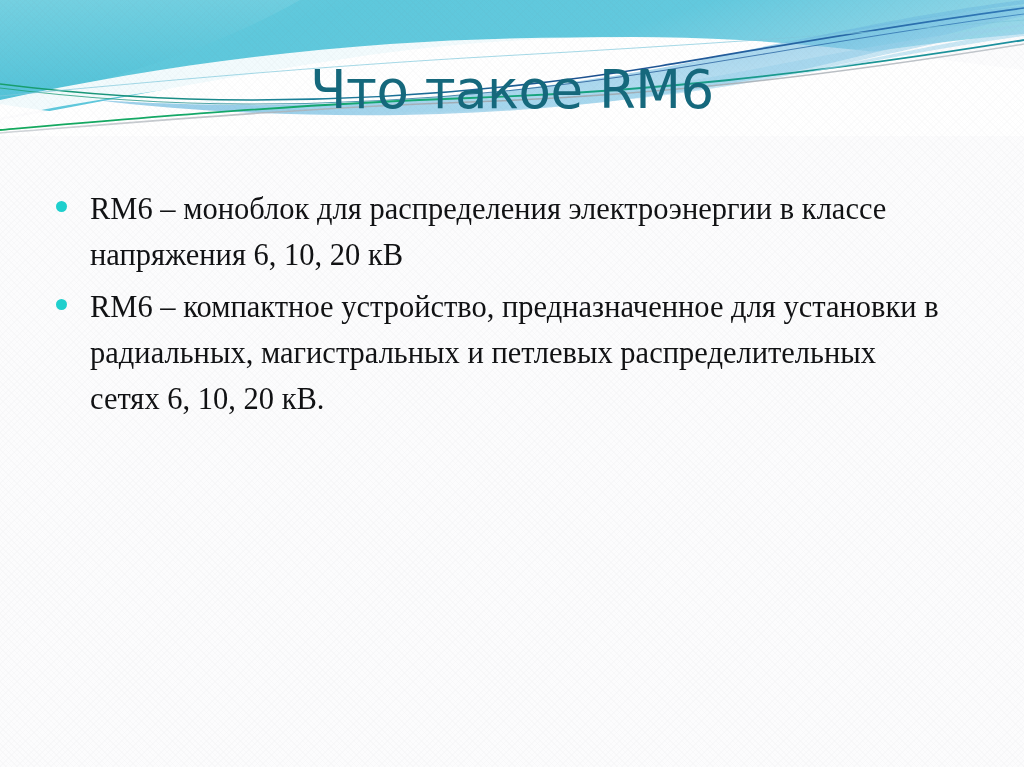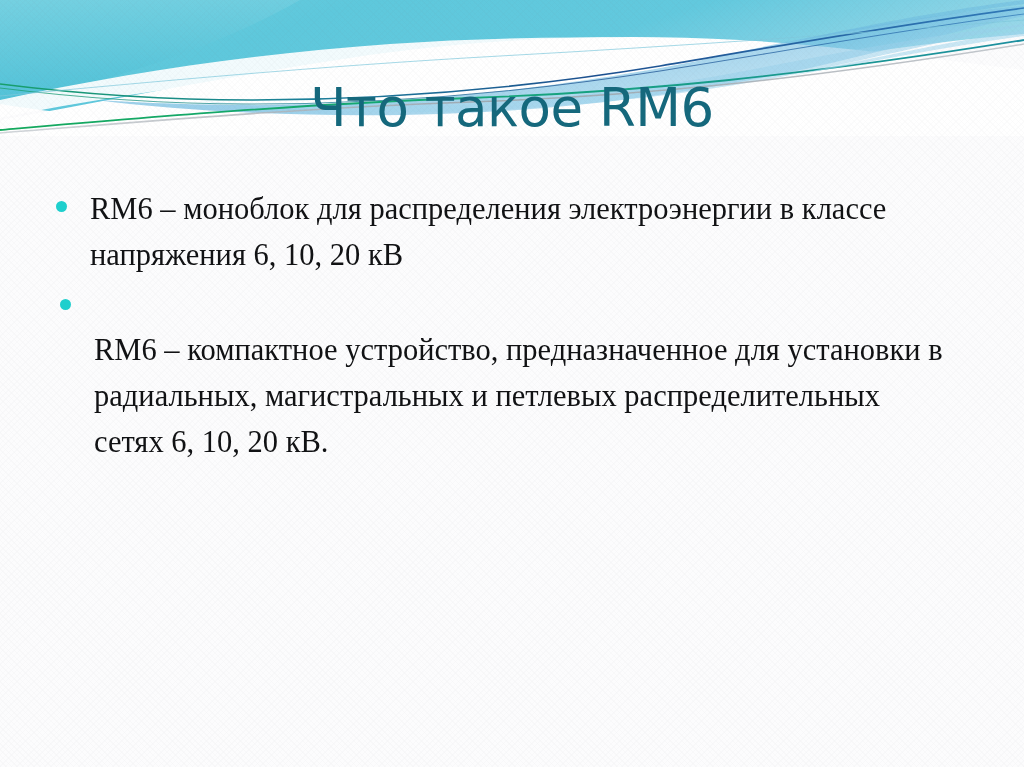--- a/index.html
+++ b/index.html
@@ -50,21 +50,21 @@
     width: 1024px;
     height: 136px;
     z-index: 1;
     overflow: hidden;
   }
   .header-art svg { display: block; }
 
   
   .title-block {
     position: absolute;
-    top: 80px;
+    top: 62px;
     left: 0;
     width: 1024px;
     text-align: center;
     z-index: 4;
   }
   .slide-title {
     display: inline-block;
     font-family: "DejaVu Sans", "Liberation Sans", sans-serif;
     font-size: 53px;
     font-weight: 400;
@@ -80,21 +80,20 @@
     top: 186px;
     left: 56px;
     width: 900px;
     z-index: 4;
   }
 
   .bullet-row {
     display: flex;
     align-items: flex-start;
     margin-bottom: 6px;
-    justify-content: flex-end;
   }
   .bullet-marker {
     flex: 0 0 auto;
     width: 11px;
     height: 11px;
     border-radius: 50%;
     background: #1fcfcd;
     margin-top: 15px;
     margin-right: 23px;
   }
@@ -103,21 +102,21 @@
     font-family: "Liberation Serif", "DejaVu Serif", serif;
     font-size: 30.5px;
     line-height: 46px;
     color: #111214;
     font-feature-settings: "onum" 1;
     font-variant-numeric: oldstyle-nums;
     max-width: 862px;
   }
   
   .bullet-row[data-wrap="b1"] .bullet-text { max-width: 866px; }
-  .bullet-row[data-wrap="b2"] .bullet-text { max-width: 862px; margin-top: 43px; }
+  .bullet-row[data-wrap="b2"] .bullet-text { max-width: 862px; }
   .bullet-row[data-wrap="b3"] .bullet-text { max-width: 780px; }
 </style>
 </head>
 <body>
 
 <div class="slide">
 
   <div class="header-art">
     <svg width="1024" height="136" viewBox="0 0 1024 136" xmlns="http://www.w3.org/2000/svg">
       <defs>

